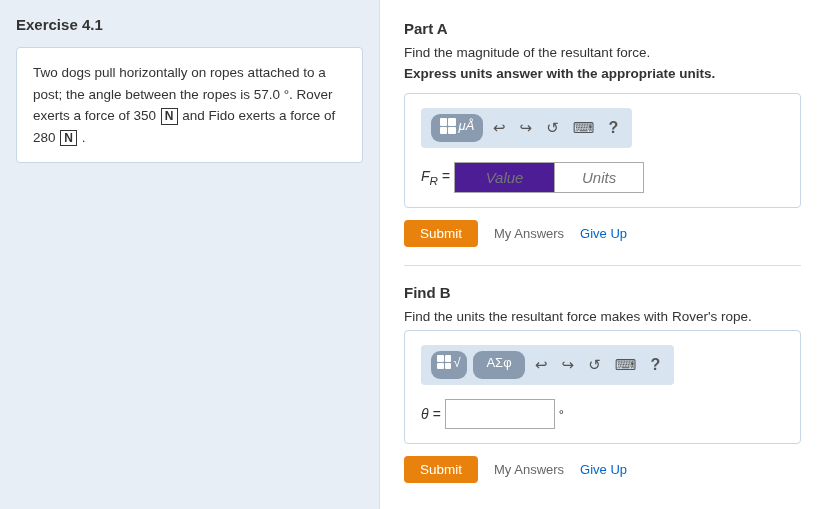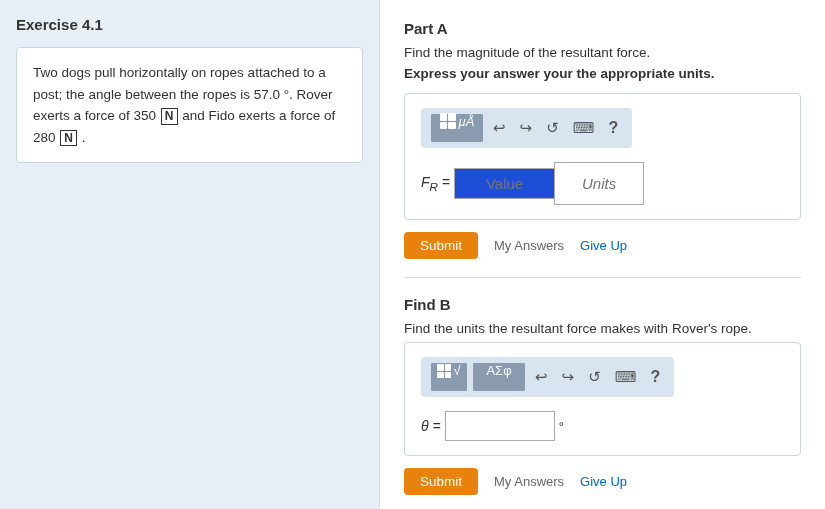--- a/index.html
+++ b/index.html
@@ -89,28 +89,28 @@
       gap: 6px;
       margin-bottom: 14px;
       padding: 6px 10px;
       background: #d8e4ef;
       border-radius: 4px;
       width: fit-content;
     }
 
     .toolbar-btn {
       display: inline-flex;
-      align-items: flex-end;
+      align-items: flex-start;
       justify-content: center;
       background: #8a9bb0;
       border: none;
-      border-radius: 1px;
+      border-radius: 9px;
       color: white;
       cursor: pointer;
-      padding: 13px 6px;
+      padding: 4px 6px;
       font-size: 13px;
       min-width: 36px;
       height: 28px;
     }
     .toolbar-btn.wide {
       min-width: 52px;
     }
     .toolbar-icon-btn {
       display: inline-flex;
       align-items: center;
@@ -139,29 +139,30 @@
       font-style: italic;
       font-size: 14px;
       margin-right: 4px;
       color: #333;
     }
     .value-input {
       border: 1px solid #aaa;
       border-right: none;
       padding: 6px 16px;
       font-size: 15px;
+      font-style: italic;
       color: #bbb;
       width: 100px;
       outline: none;
       text-align: center;
-      background: #1d4ed8;
+      background: #4c1d95;
     }
     .units-input {
       border: 1px solid #aaa;
-      padding: 12px 12px;
+      padding: 6px 12px;
       font-size: 15px;
       font-style: italic;
       color: #bbb;
       width: 90px;
       outline: none;
       text-align: center;
       background: white;
     }
 
     .theta-input {
@@ -230,21 +231,21 @@
   <div class="problem-box">
     <span>Two dogs pull horizontally on ropes attached to a post; the angle between the ropes is 57.0 °. Rover exerts a force of 350 <span class="vector-n">N</span> and Fido exerts a force of 280 <span class="vector-n">N</span> .</span>
   </div>
 </div>
 
 <div class="right-panel">
 
   <div>
     <div class="part-header">Part A</div>
     <div class="part-instruction">Find the magnitude of the resultant force.</div>
-    <div class="part-express">Express your answer your the appropriate units.</div>
+    <div class="part-express">Express units answer with the appropriate units.</div>
 
     <div class="answer-box">
 
       <div class="toolbar">
 
         <button class="toolbar-btn wide" title="Format">
           <span style="display:inline-grid;grid-template-columns:1fr 1fr;gap:1px;width:16px;height:16px;margin-right:3px;">
             <span style="background:white;border-radius:1px;"></span>
             <span style="background:white;border-radius:1px;"></span>
             <span style="background:white;border-radius:1px;"></span>

